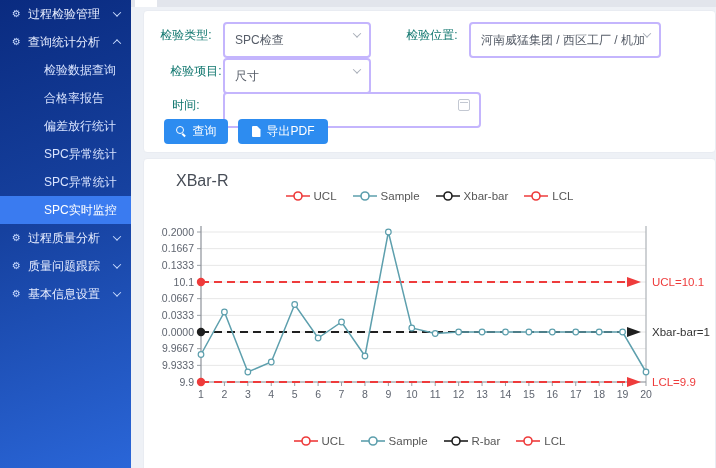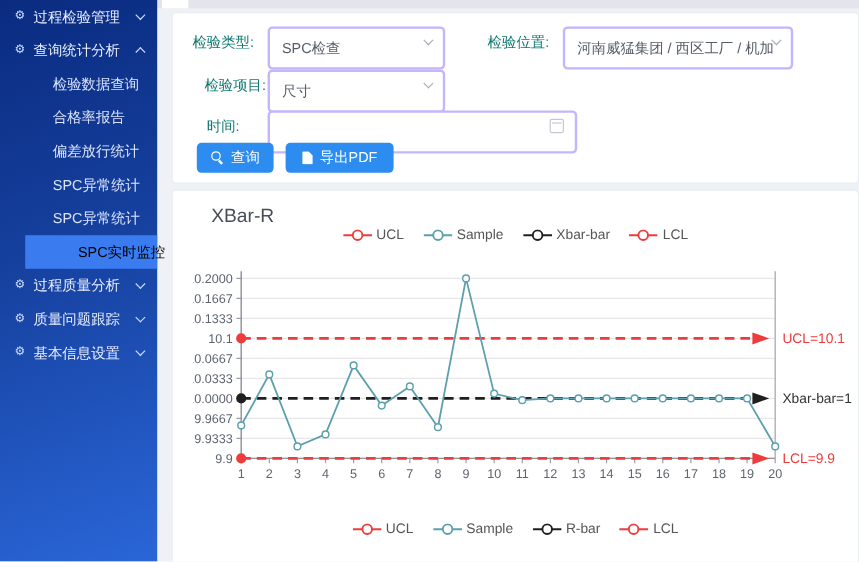--- a/index.html
+++ b/index.html
@@ -21,21 +21,21 @@
     white-space: nowrap;
   }
   .gear { font-family: "DejaVu Sans", sans-serif; font-size: 10px; color: #c9dbff; margin-right: 7px; line-height: 1; }
   .chev { margin-left: auto; width: 6px; height: 6px; border-right: 1.4px solid #c9dbff; border-bottom: 1.4px solid #c9dbff; }
   .chev.down { transform: rotate(45deg) translate(-1px,-1px); }
   .chev.up   { transform: rotate(-135deg) translate(-1px,-1px); }
   .nav-child {
     height: 28px; line-height: 28px; padding-left: 44px;
     color: #d9e4ff; font-size: 12px; cursor: pointer; white-space: nowrap;
   }
-  .nav-child.active { background: #3a7bf0; color: #000000; margin-left: 21px; }
+  .nav-child.active { background: #3a7bf0; color: #ffffff; }
   
   .strip { position: absolute; left: 131px; right: 0; top: 0; height: 7px; background: #e2e5ec; }
   .strip-tab { position: absolute; left: 4px; top: 0; width: 22px; height: 7px; background: #ffffff; }
   
   .card { position: absolute; background: #fff; border: 1px solid #e9ecf2; border-radius: 4px; }
   .form-card  { left: 143px; top: 10px;  right: 0; height: 143px; }
   .chart-card { left: 143px; top: 158px; right: 0; height: 330px; overflow: hidden; }
   
   .f-label { position: absolute; width: 70px; text-align: center; font-size: 12px; color: #0f766e; line-height: 24px; }
   .f-select, .f-input {

